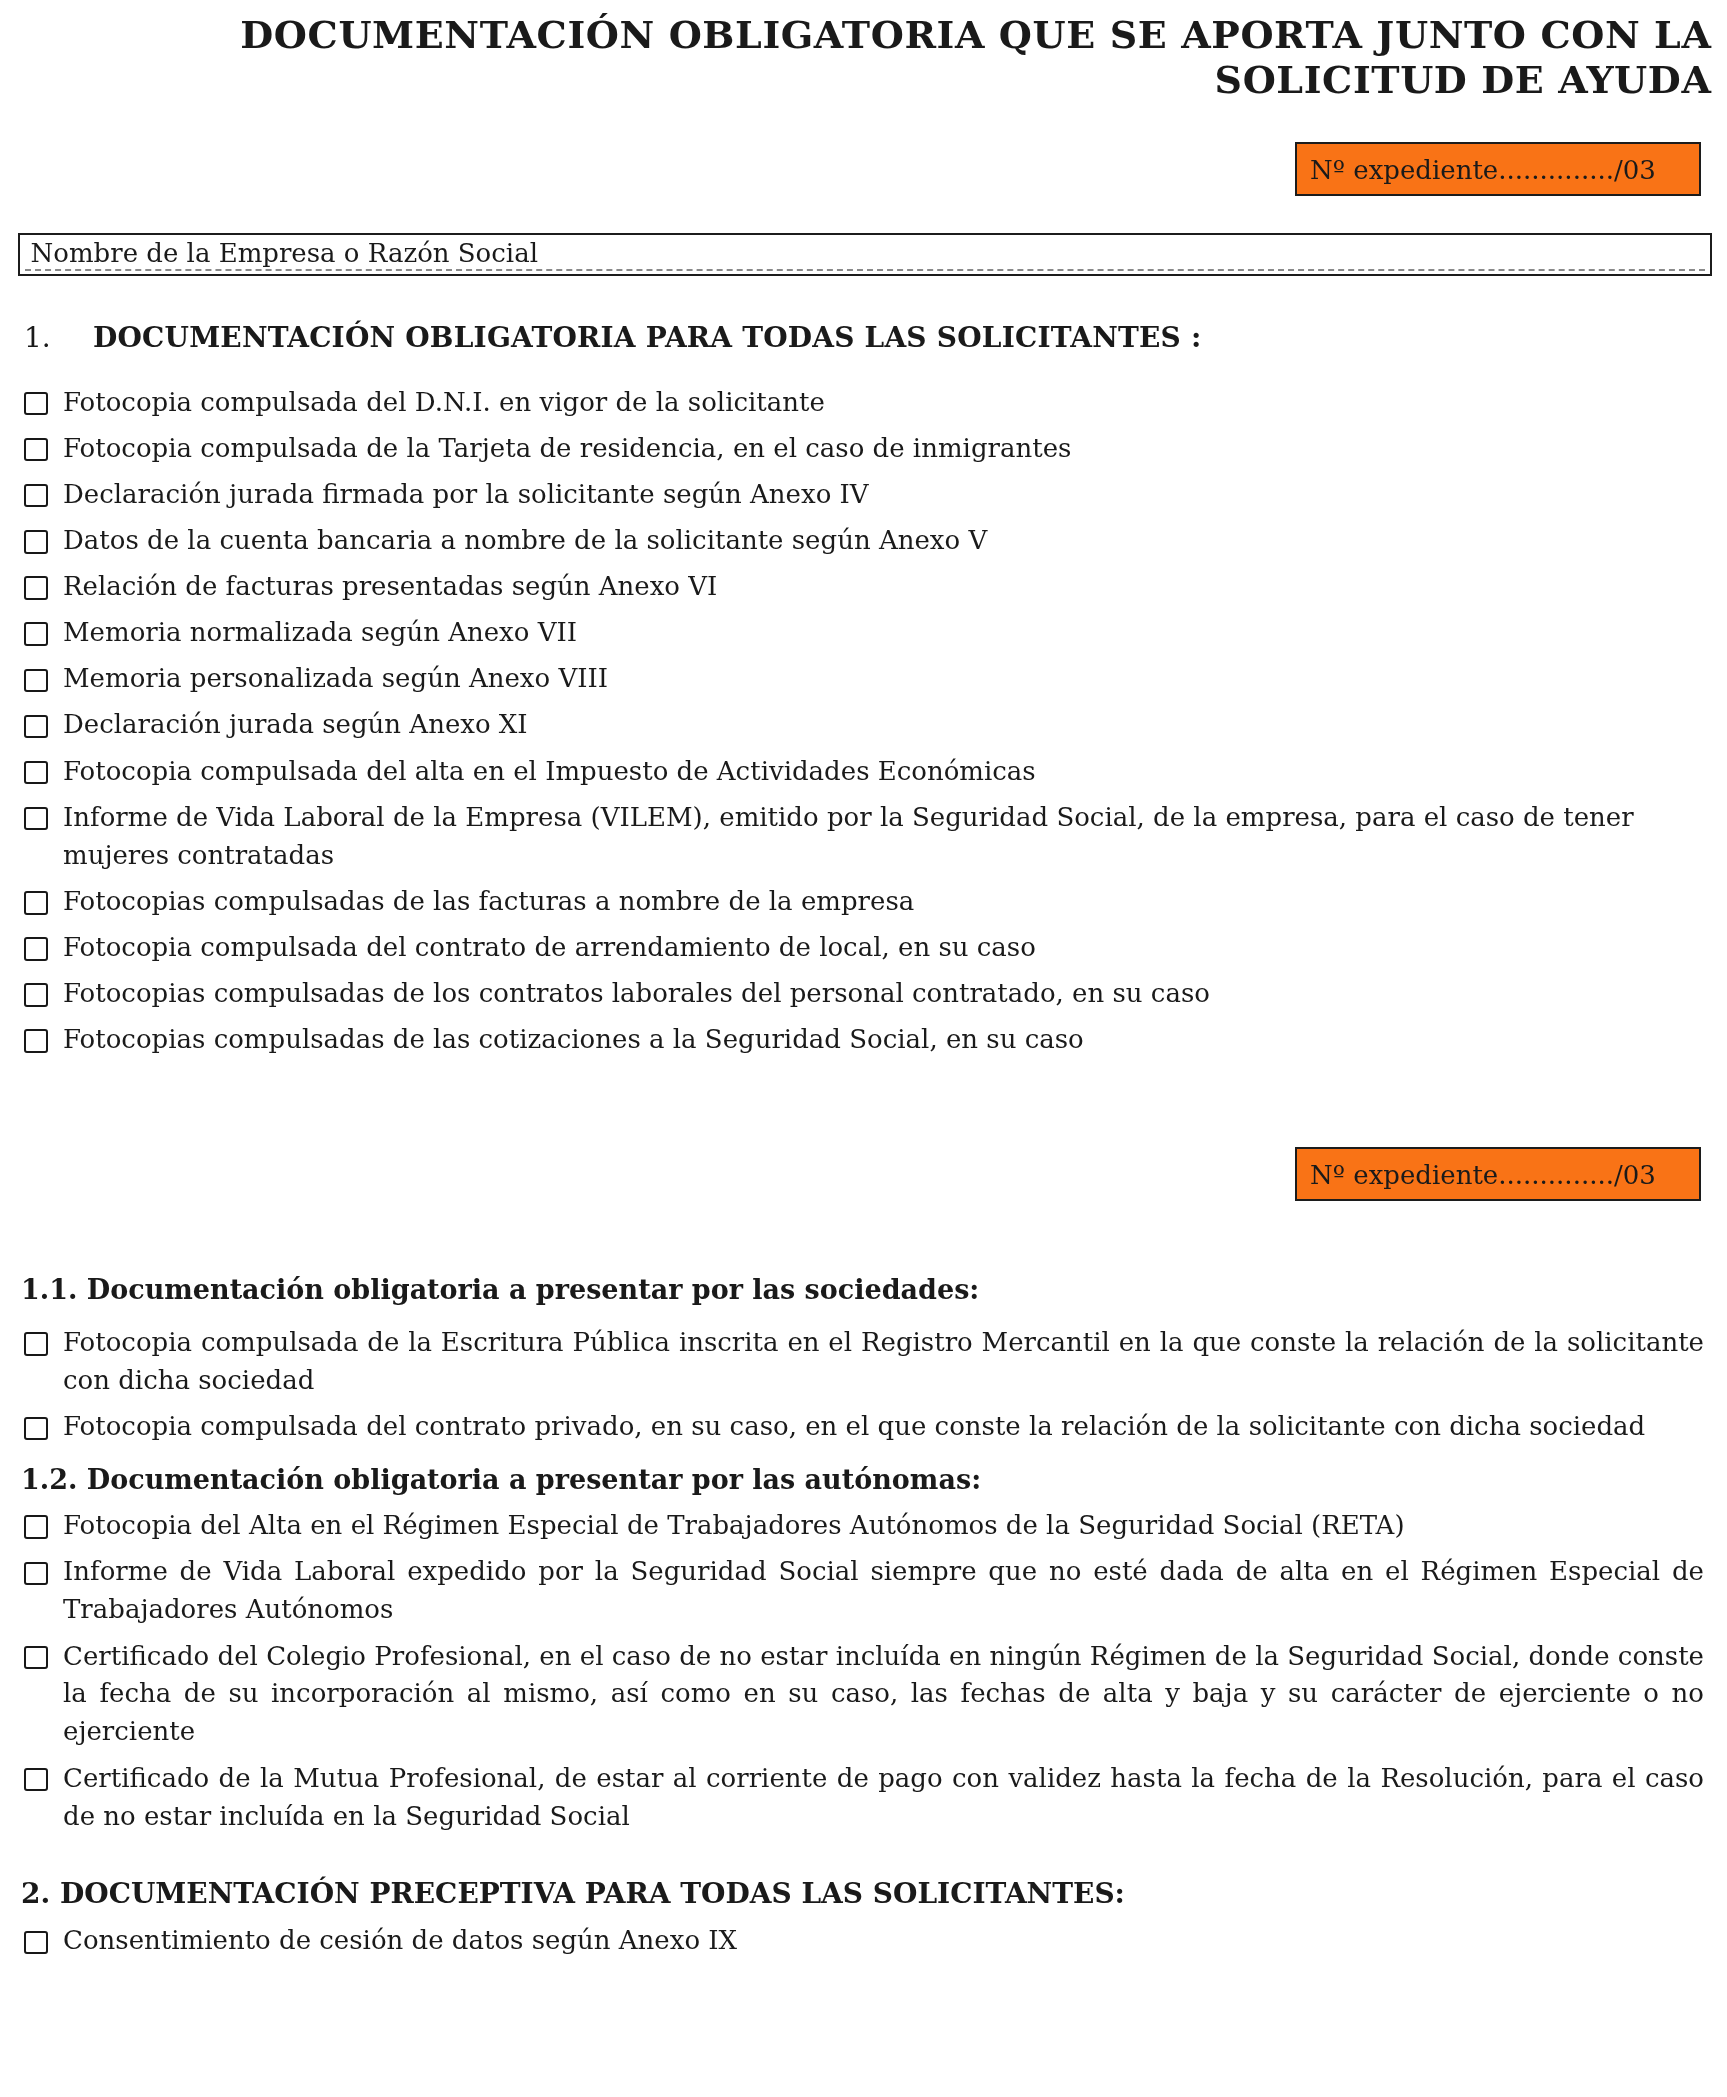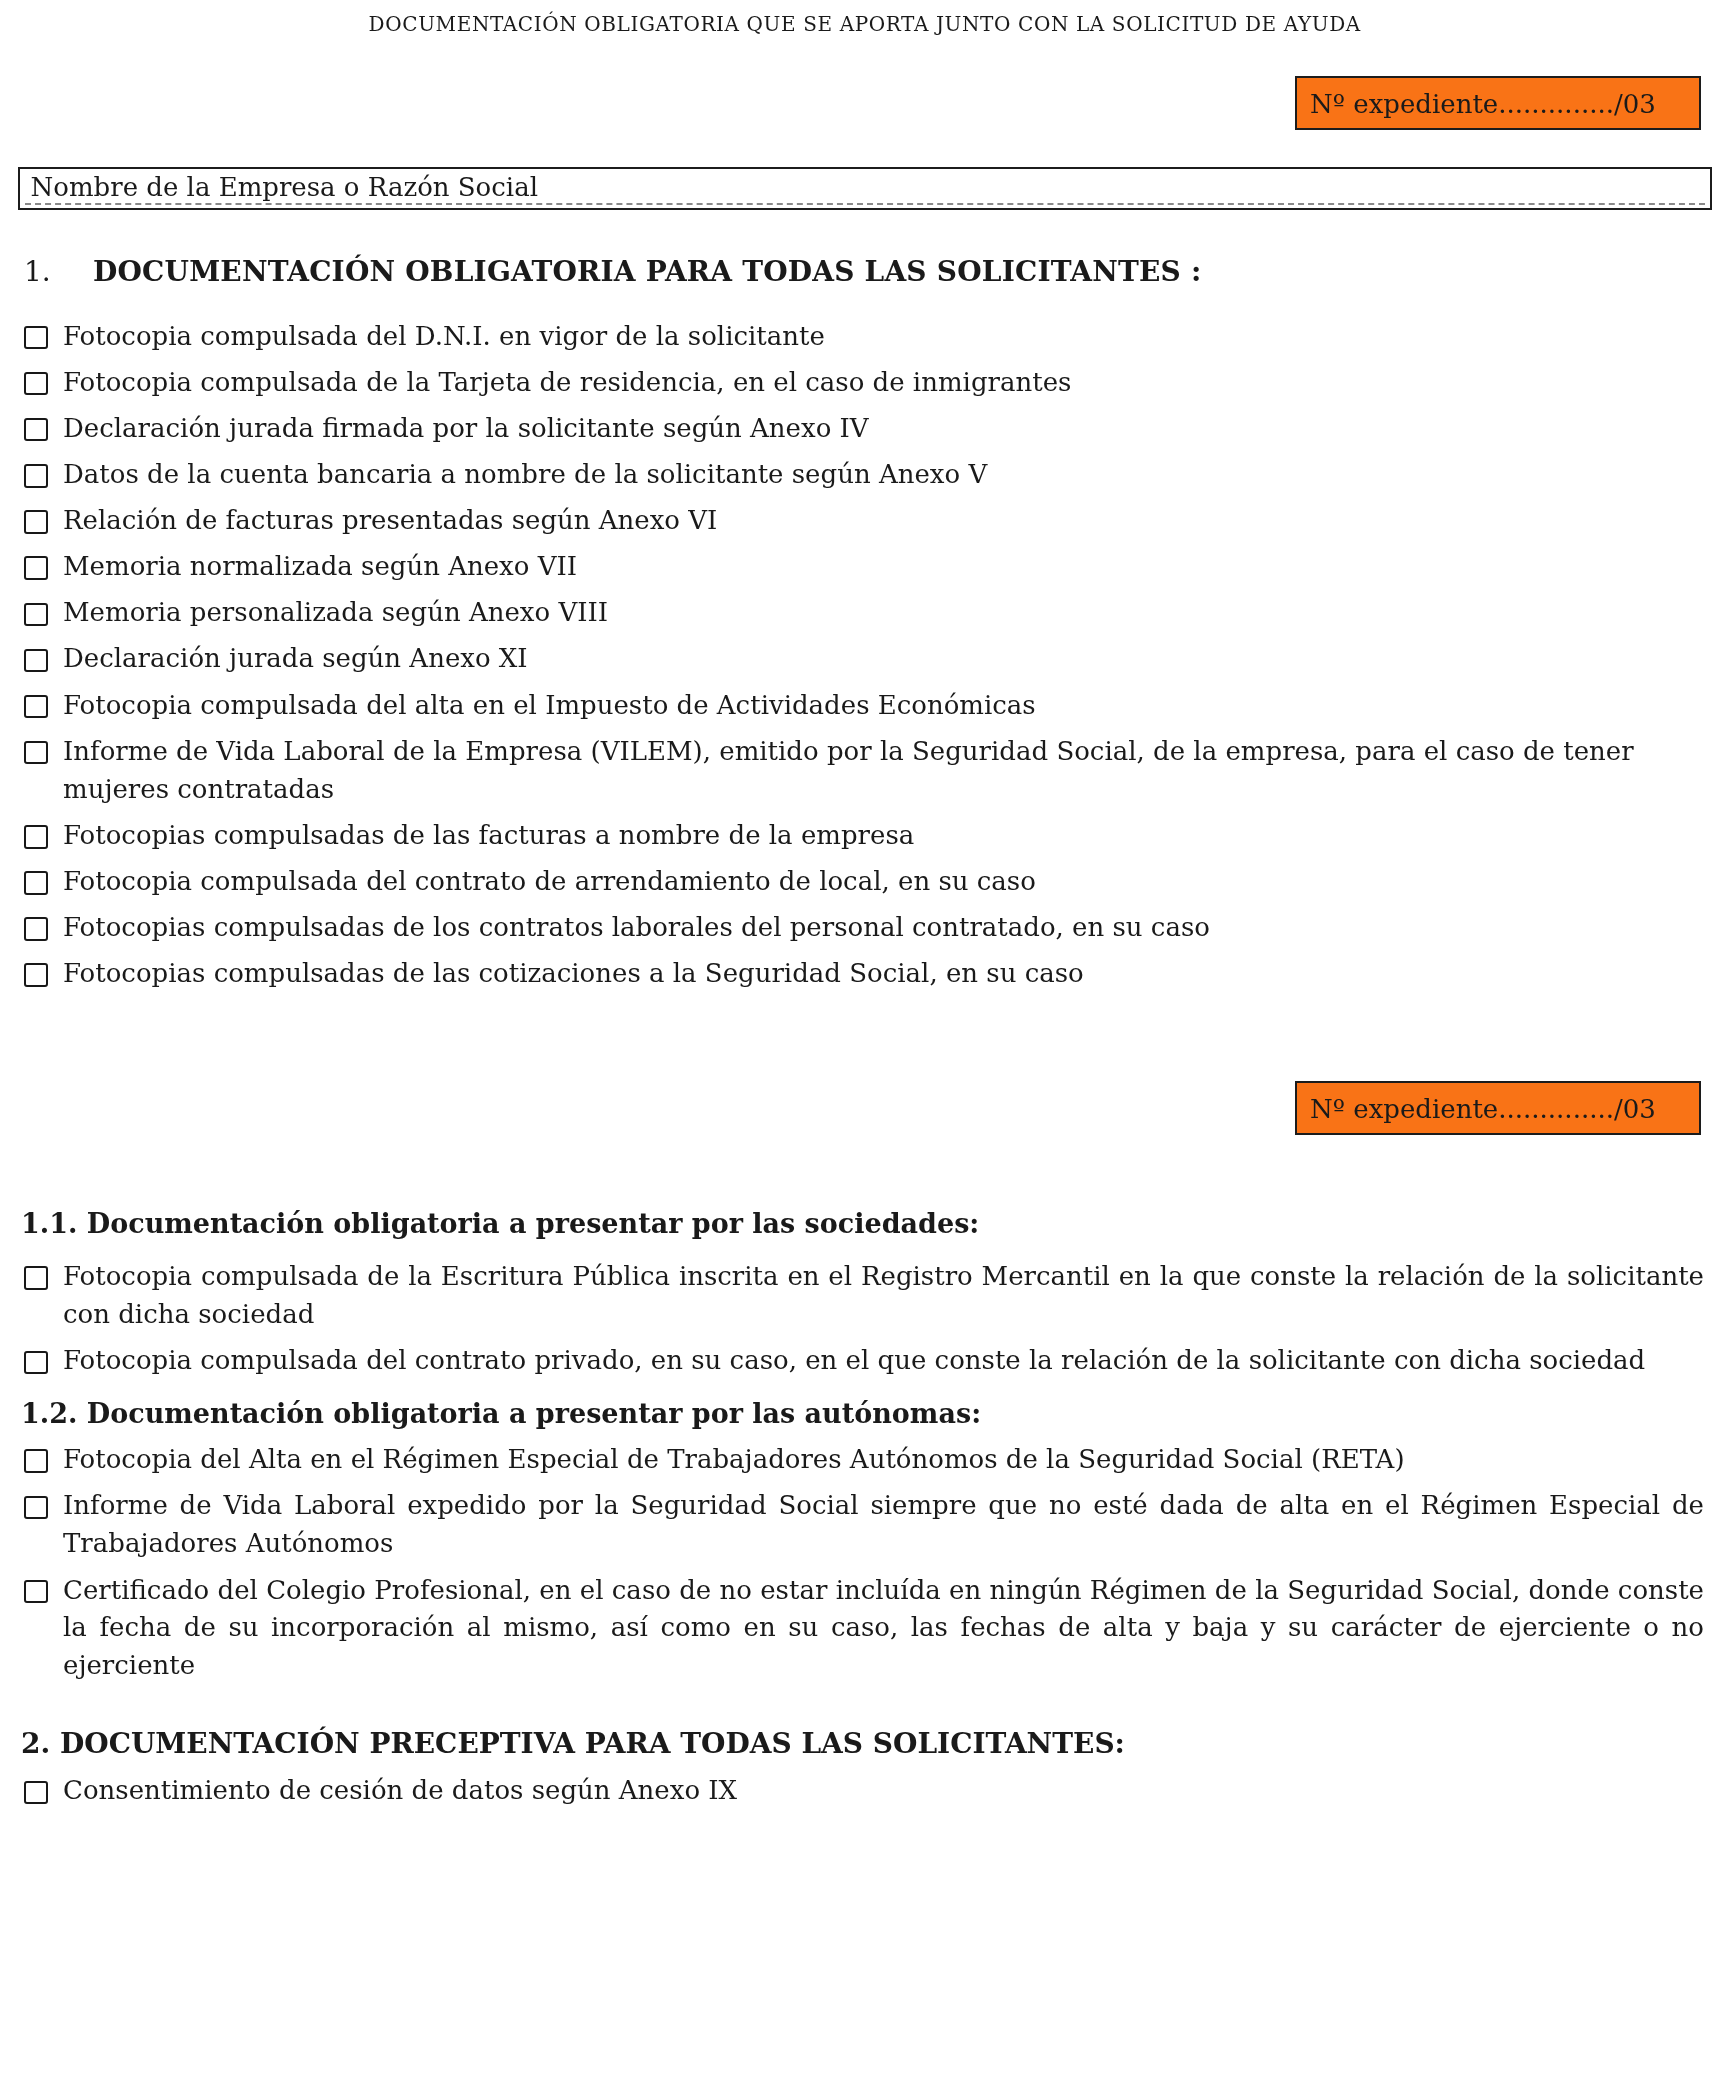--- a/index.html
+++ b/index.html
@@ -15,23 +15,23 @@
   .page {
     position: relative;
     width: 1728px;
     height: 2097px;
     overflow: hidden;
     box-sizing: border-box;
     padding: 9px 16.5px 15px 18px;
     background: #ffffff;
   }
   .title {
-    font-size: 20px;
-    font-weight: normal;
-    text-align: center;
+    font-size: 38px;
+    font-weight: bold;
+    text-align: right;
     margin: 3px 0 0 0;
     letter-spacing: 0.6px;
   }
   .exp-row {
     display: flex;
     justify-content: flex-end;
     padding-right: 10.5px;
   }
   .exp-row.first { margin-top: 40px; }
   .exp-row.second { margin-top: 88px; }
@@ -220,20 +220,24 @@
       <span class="item-text justify">Fotocopia del Alta en el Régimen Especial de Trabajadores Autónomos de la Seguridad Social (RETA)</span>
     </div>
     <div class="item">
       <span class="checkbox"></span>
       <span class="item-text justify">Informe de Vida Laboral expedido por la Seguridad Social siempre que no esté dada de alta en el Régimen Especial de Trabajadores Autónomos</span>
     </div>
     <div class="item">
       <span class="checkbox"></span>
       <span class="item-text justify">Certificado del Colegio Profesional, en el caso de no estar incluída en ningún Régimen de la Seguridad Social,  donde conste la fecha de su incorporación al mismo, así como en su caso, las fechas de alta y baja y su carácter de ejerciente o no ejerciente</span>
     </div>
+    <div class="item">
+      <span class="checkbox"></span>
+      <span class="item-text justify">Certificado de la Mutua Profesional, de estar al corriente de pago con validez hasta la fecha de la Resolución, para el caso de no estar incluída en la Seguridad Social</span>
+    </div>
   </div>
 
   <h2 class="sub-heading h2">2. DOCUMENTACIÓN PRECEPTIVA PARA TODAS LAS SOLICITANTES:</h2>
 
   <div class="items small-top">
     <div class="item">
       <span class="checkbox"></span>
       <span class="item-text">Consentimiento de cesión de datos según Anexo IX</span>
     </div>
   </div>

